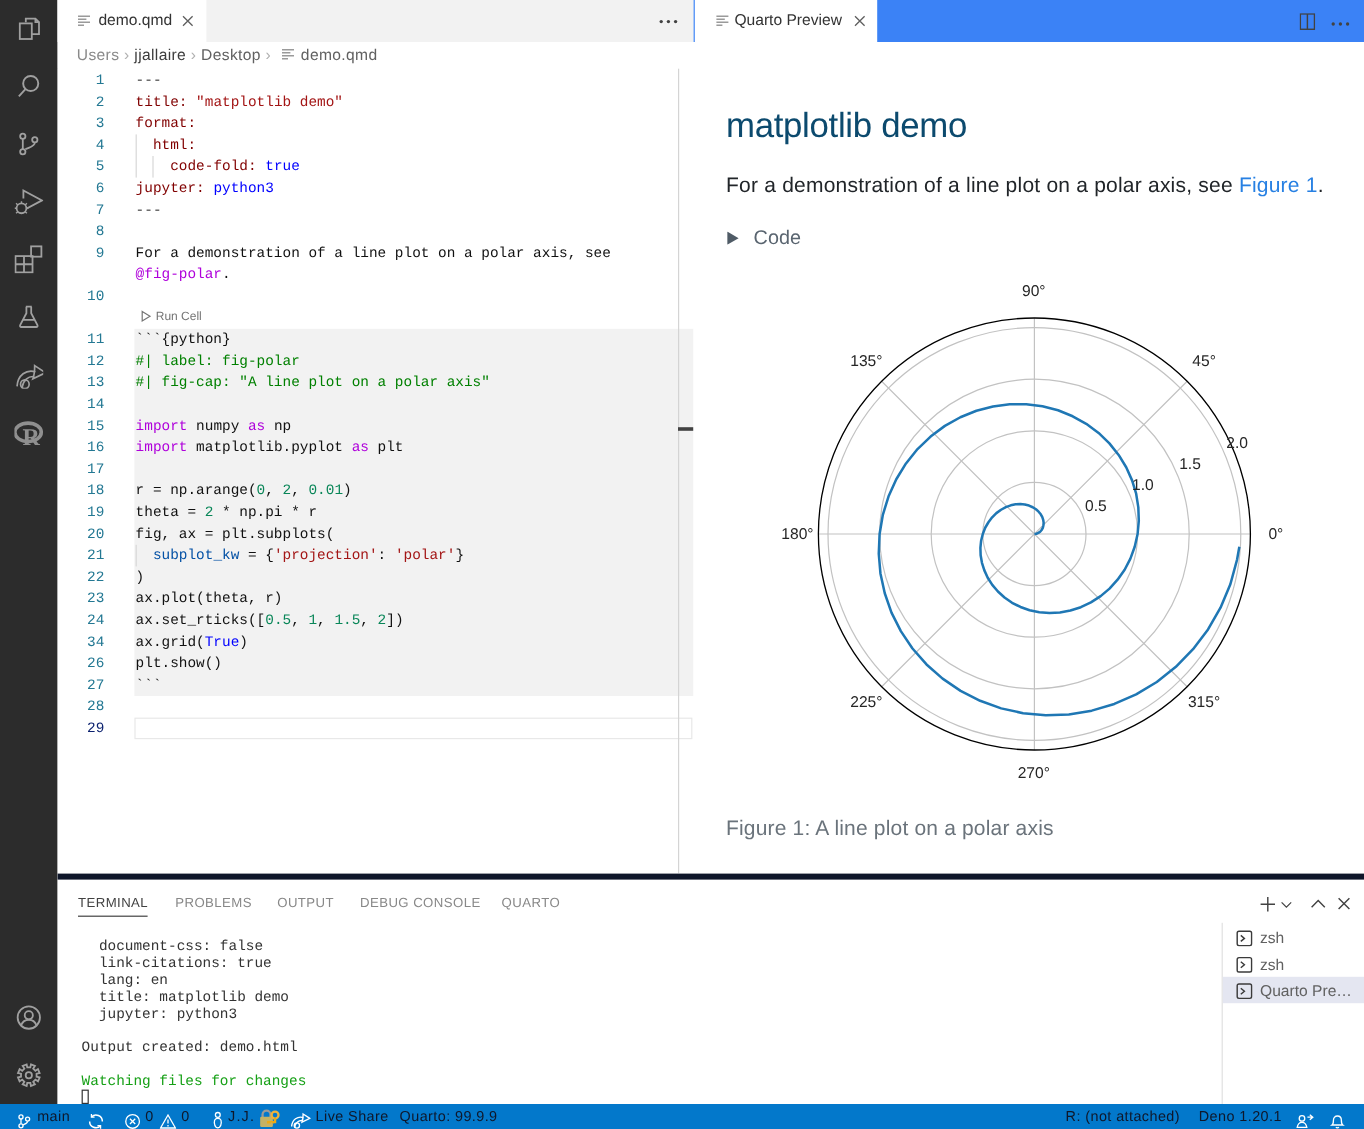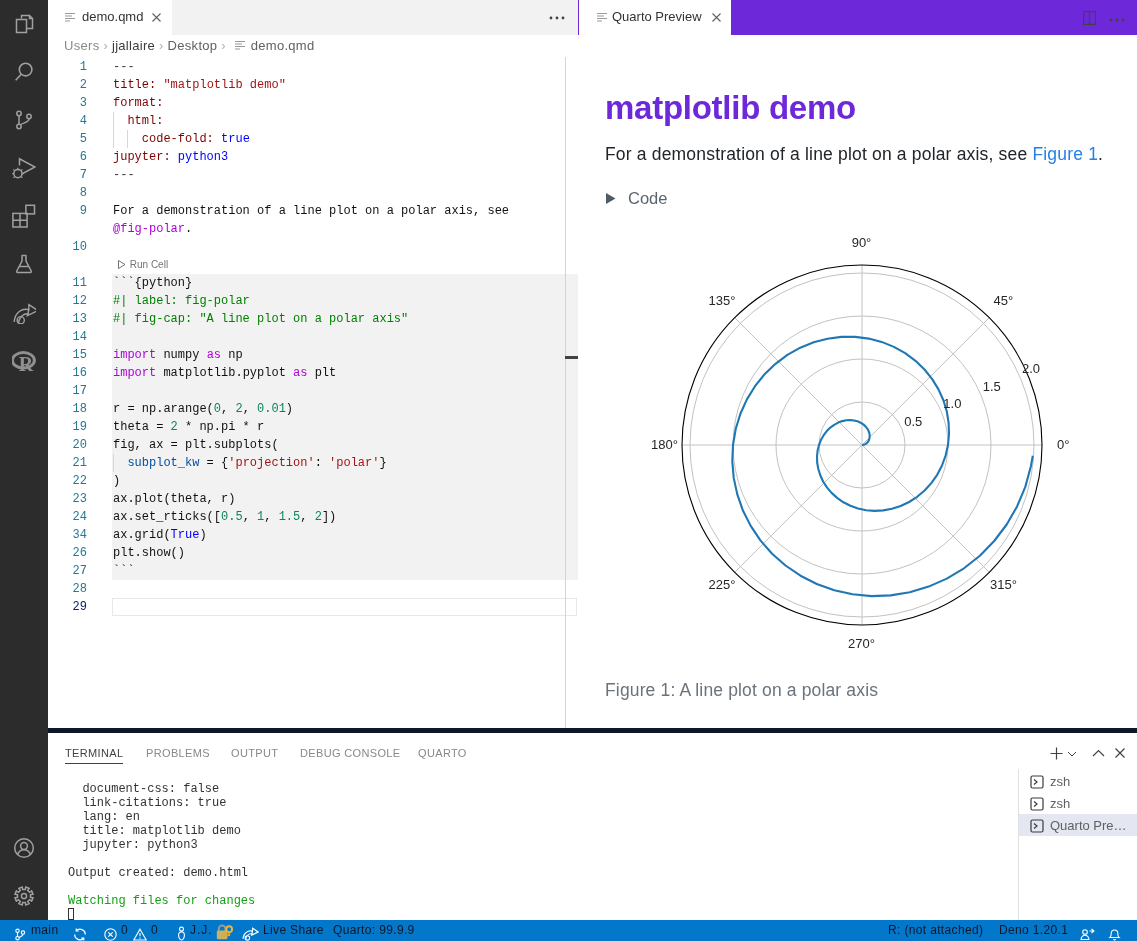--- a/index.html
+++ b/index.html
@@ -19,21 +19,21 @@
 #editor { left:48px; top:57px; width:530px; height:671px; background:#fff; overflow:hidden; }
 .ln { position:absolute; left:0; width:39px; text-align:right;
   font-family:"Liberation Mono", monospace; font-size:12px; line-height:18px; color:#237893; }
 .cl { position:absolute; left:65px; font-family:"Liberation Mono", monospace;
   font-size:12px; line-height:18px; white-space:pre; color:#111111; }
 .mar { color:#800000; } .str { color:#a31515; } .num { color:#098658; }
 .kw { color:#af00db; } .blu { color:#0000ff; } .com { color:#008000;font-family:Liberation Mono, monospace; }
 .var { color:#0451a5; } .mag { color:#af00db; } .gry { color:#383838; }
 .iguide { position:absolute; width:1px; height:18px; background:#d7d7d7; }
 
-#tabs2 { left:578px; top:0; width:559px; height:35px; background:#6d28d9; }
+#tabs2 { left:578px; top:0; width:559px; height:35px; background:#3b82f6; }
 #tab2 { position:absolute; left:1px; top:0; width:152px; height:35px; background:#ffffff;
   color:#333; font-size:13px; }
 #nav { left:578px; top:35px; width:559px; height:34px; background:#fff; }
 #pvcontent { left:578px; top:69px; width:559px; height:659px; background:#fff; }
 
 #panel { left:48px; top:728px; width:1089px; height:192px; background:#fff;
   border-top:5px solid #0f172a; }
 .ptab { position:absolute; top:14px; font-size:11px; letter-spacing:0.35px; color:#888888; }
 #term { position:absolute; left:20px; top:48.5px; font-family:Liberation Mono, monospace;
   font-size:12px; line-height:14px; color:#333333; white-space:pre; }
@@ -192,21 +192,21 @@
       <rect x="0.6" y="0.6" width="11.8" height="12.8"></rect>
         <path d="M6.5 0.6 V13.4"></path>
     </svg>
     <svg style="position:absolute;left:531px;top:17px" width="16" height="6" viewBox="0 0 16 6" fill="#424242">
       <circle cx="2" cy="3" r="1.4"></circle>
         <circle cx="8" cy="3" r="1.4"></circle>
         <circle cx="14" cy="3" r="1.4"></circle>
     </svg>
   </div>
   <div id="pvcontent" class="abs">
-    <div style="position:absolute;left:27px;top:20px;font-size:33px;font-weight:700;color:#6d28d9;letter-spacing:-0.26px">matplotlib demo</div>
+    <div style="position:absolute;left:27px;top:20px;font-size:29px;font-weight:400;color:#0c4a6e;letter-spacing:-0.26px">matplotlib demo</div>
     <div style="position:absolute;left:27px;top:75px;font-size:17.5px;line-height:21px;letter-spacing:0.18px;color:#212529">For a demonstration of a line plot on a polar axis, see <span style="color:#2780e3;">Figure 1</span>.</div>
     <div style="position:absolute;left:27px;top:120px;font-size:16.5px;color:#5a6570"><svg style="position:absolute;left:1px;top:3.5px" width="10" height="11" viewBox="0 0 10 11">
           <path d="M0 0 L9.5 5.5 L0 11 Z" fill="#4f5b66"></path>
         </svg><span style="padding-left:23px">Code</span></div>
     <svg id="polar" style="position:absolute;left:24px;top:159px" width="520" height="440" viewBox="0 0 520 440">
       <circle cx="260" cy="217" r="43" fill="none" stroke="#c2c2c2" stroke-width="1"></circle>
       <circle cx="260" cy="217" r="86" fill="none" stroke="#c2c2c2" stroke-width="1"></circle>
       <circle cx="260" cy="217" r="129" fill="none" stroke="#c2c2c2" stroke-width="1"></circle>
       <circle cx="260" cy="217" r="172" fill="none" stroke="#c2c2c2" stroke-width="1"></circle>
       <path d="M80 217 H440 M260 37 V397 M132.7 344.3 L387.3 89.7 M387.3 344.3 L132.7 89.7" stroke="#c2c2c2" stroke-width="1" fill="none"></path>

